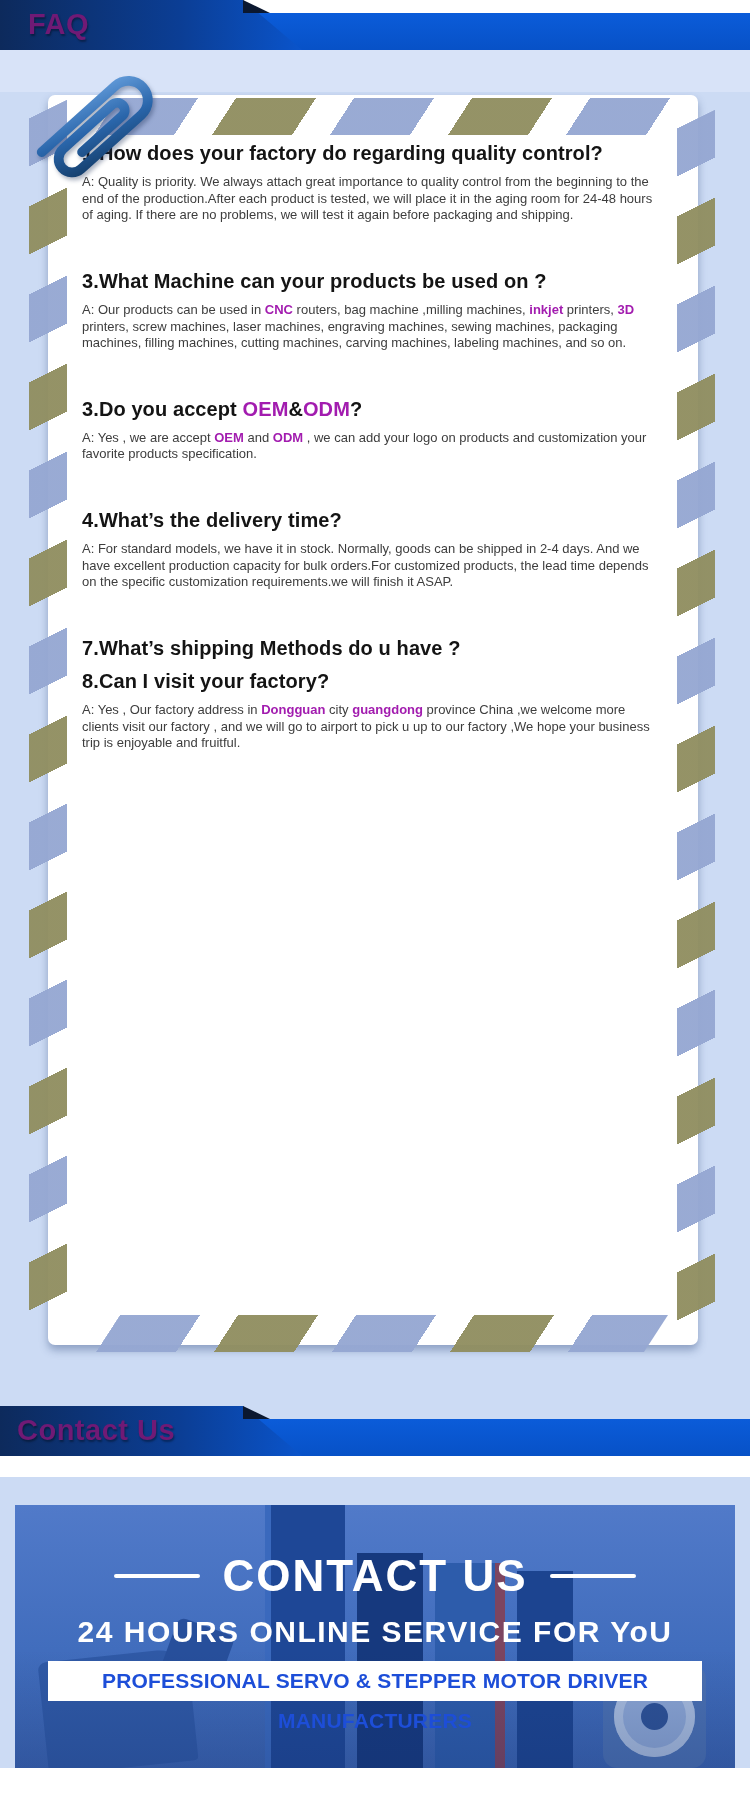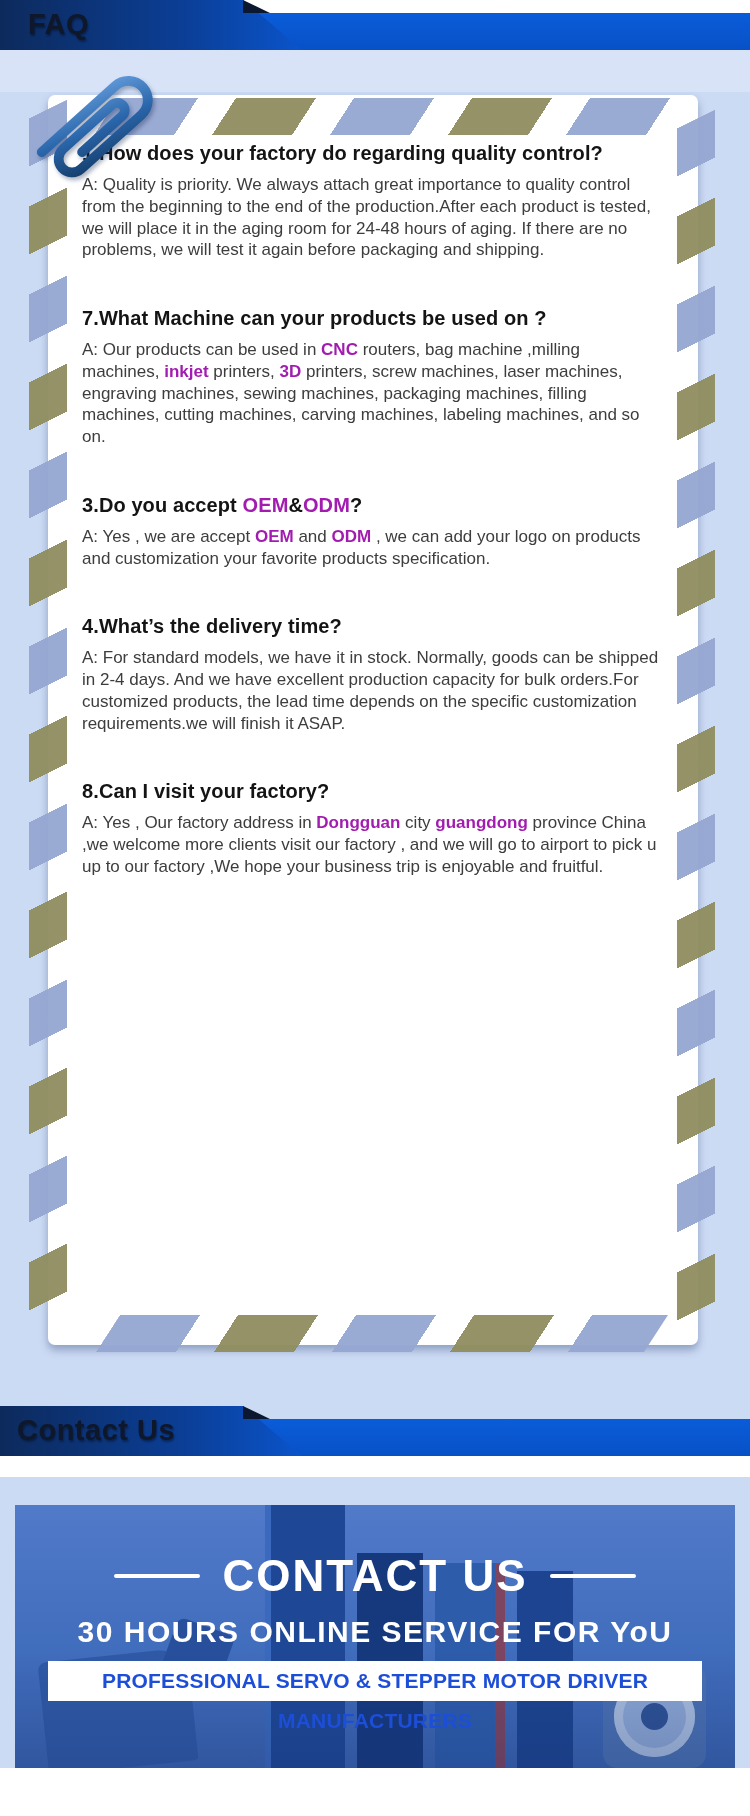--- a/index.html
+++ b/index.html
@@ -16,21 +16,21 @@
   .sec-hdr { position: absolute; left: 0; width: 750px; height: 50px; }
   #faq-hdr { top: 0; }
   #contact-hdr { top: 1406px; }
   .hdr-band { position: absolute; top: 13px; left: 0; width: 750px; height: 37px;
               background: linear-gradient(180deg, #0b5cd9 0%, #0751c7 100%); }
   .hdr-ribbon { position: absolute; top: 0; left: 0; width: 302px; height: 50px;
               background: linear-gradient(90deg, #0d2a5c 0%, #0b3e95 60%, #0a54cb 100%);
               clip-path: polygon(0 0, 243px 0, 302px 100%, 0 100%); }
   .hdr-fold { position: absolute; top: 0; left: 243px; width: 27px; height: 13px;
               background: #0b1830; clip-path: polygon(0 0, 100% 100%, 0 100%); }
-  .hdr-label { position: absolute; top: 8px; left: 28px; color: #0f172a; font-size: 29px;
+  .hdr-label { position: absolute; top: 8px; left: 28px; color: #701a75; font-size: 29px;
               font-weight: bold; letter-spacing: 0.5px; text-shadow: 1px 2px 2px rgba(0,0,0,.35); }
   #contact-hdr .hdr-label { left: 17px; }
   .contact-white { position: absolute; top: 1456px; left: 0; width: 100%; height: 21px; background: #ffffff; }
 
   
   .paper-card { position: absolute; left: 48px; top: 95px; width: 650px; height: 1250px;
                 background: #ffffff; border-radius: 7px; box-shadow: 0 5px 9px rgba(45,70,120,.4); }
 
   
   .tape { position: absolute; opacity: .96; }
@@ -44,21 +44,21 @@
     background: repeating-linear-gradient(180deg,
       #95a7d2 0 48px, rgba(0,0,0,0) 48px 88px,
       #908e60 88px 136px, rgba(0,0,0,0) 136px 176px); }
   .tape-col-left  { left: -19px; top: 14px; height: 1205px; }
   .tape-col-right { left: 629px; top: 24px; height: 1200px; }
 
   
   .faq-body { position: relative; padding: 46px 38px 0 34px; }
   .faq-item h3 { margin: 0 0 9px 0; font-size: 20px; line-height: 1.2; font-weight: 700;
                  color: #141414; letter-spacing: 0.1px; }
-  .faq-item p  { margin: 0 0 45px 0; font-size: 17px; line-height: 1.28; color: #3d3d3d; }
+  .faq-item p  { margin: 0 0 45px 0; font-size: 13px; line-height: 1.28; color: #3d3d3d; }
   .red { color: #a21caf; font-weight: 700; }
 
   
   .paperclip { position: absolute; left: 22px; top: 48px; width: 150px; height: 165px;
                filter: drop-shadow(2px 3px 2px rgba(20,40,80,.35)); z-index: 5; }
 
   
   .banner { position: absolute; left: 15px; top: 1505px; width: 720px; height: 263px;
             background: linear-gradient(180deg, #517ac9 0%, #416dbd 55%, #3a63b0 100%);
             overflow: hidden; }
@@ -110,39 +110,40 @@
     <div class="tape tape-col tape-col-right"></div>
 
     <div class="faq-body">
 
       <article class="faq-item">
         <h3><span>1.How does your factory do regarding quality control?</span></h3>
         <p><span>A: Quality is priority. We always attach great importance to quality control from the beginning to the end of the production.After each product is tested, we will place it in the aging room for 24-48 hours of aging. If there are no problems, we will test it again before packaging and shipping.</span></p>
       </article>
 
       <article class="faq-item">
-        <h3><span>7.What Machine can your products be used on ?</span></h3>
+        <h3><span>3.What Machine can your products be used on ?</span></h3>
         <p><span>A: Our products can be used in </span><span class="red">CNC</span><span> routers, bag machine ,milling machines, </span><span class="red">inkjet</span><span> printers, </span><span class="red">3D</span><span> printers, screw machines, laser machines, engraving machines, sewing machines, packaging machines, filling machines, cutting machines, carving machines, labeling machines, and so on.</span></p>
       </article>
 
       <article class="faq-item">
         <h3><span>3.Do you accept </span><span class="red">OEM</span><span>&amp;</span><span class="red">ODM</span><span>?</span></h3>
         <p><span>A: Yes , we are accept </span><span class="red">OEM</span><span> and </span><span class="red">ODM</span><span> , we can add your logo on products and customization your favorite products specification.</span></p>
       </article>
 
       <article class="faq-item">
         <h3><span>4.What’s the delivery time?</span></h3>
         <p><span>A: For standard models, we have it in stock. Normally, goods can be shipped in 2-4 days. And we have excellent production capacity for bulk orders.For customized products, the lead time depends on the specific customization requirements.we will finish it ASAP.</span></p>
       </article>
 
 
       <article class="faq-item">
       </article>
 
       <article class="faq-item">
+        <h3><span>7.What’s shipping Methods do u have ?</span></h3>
       </article>
 
       <article class="faq-item">
         <h3><span>8.Can I visit your factory?</span></h3>
         <p><span>A: Yes , Our factory address in </span><span class="red">Dongguan</span><span> city </span><span class="red">guangdong</span><span> province China ,we welcome more clients visit our factory , and we will go to airport to pick u up to our factory ,We hope your business trip is enjoyable and fruitful.</span></p>
       </article>
 
     </div>
   </div>
 
@@ -178,17 +179,17 @@
       <div class="motor-face"></div>
       <div class="motor-hub"></div>
     </div>
     <div class="banner-shade"></div>
 
     <div class="banner-title-row">
       <span class="dash"></span>
       <h2 class="banner-title">CONTACT US</h2>
       <span class="dash"></span>
     </div>
-    <div class="banner-sub">30 HOURS ONLINE SERVICE FOR YoU</div>
+    <div class="banner-sub">24 HOURS ONLINE SERVICE FOR YoU</div>
     <div class="banner-tag">PROFESSIONAL SERVO &amp; STEPPER MOTOR DRIVER MANUFACTURERS</div>
   </section>
 
 </div>
 
 </body></html>

